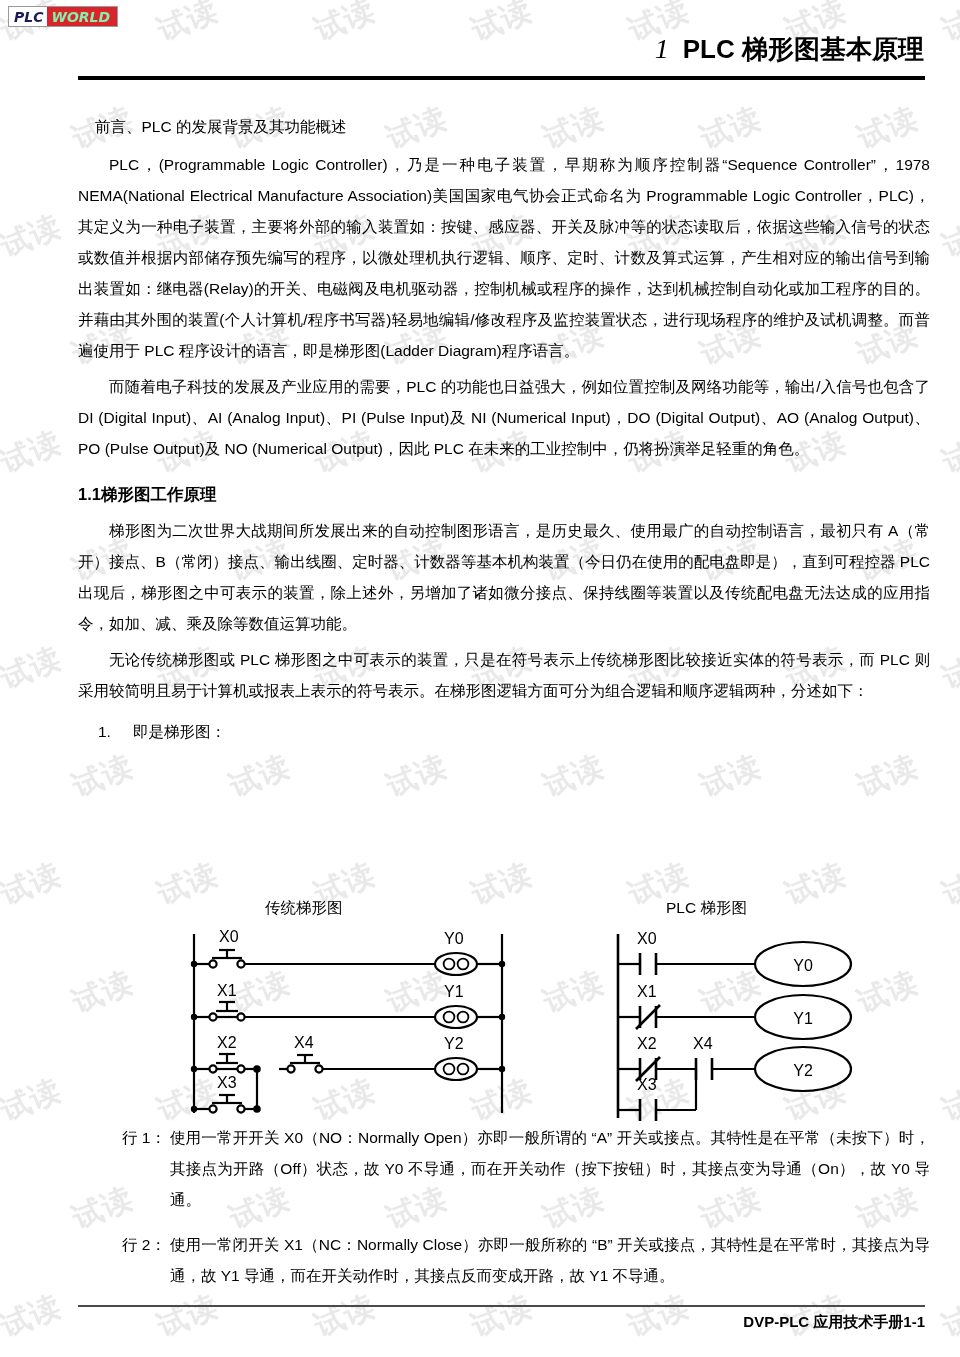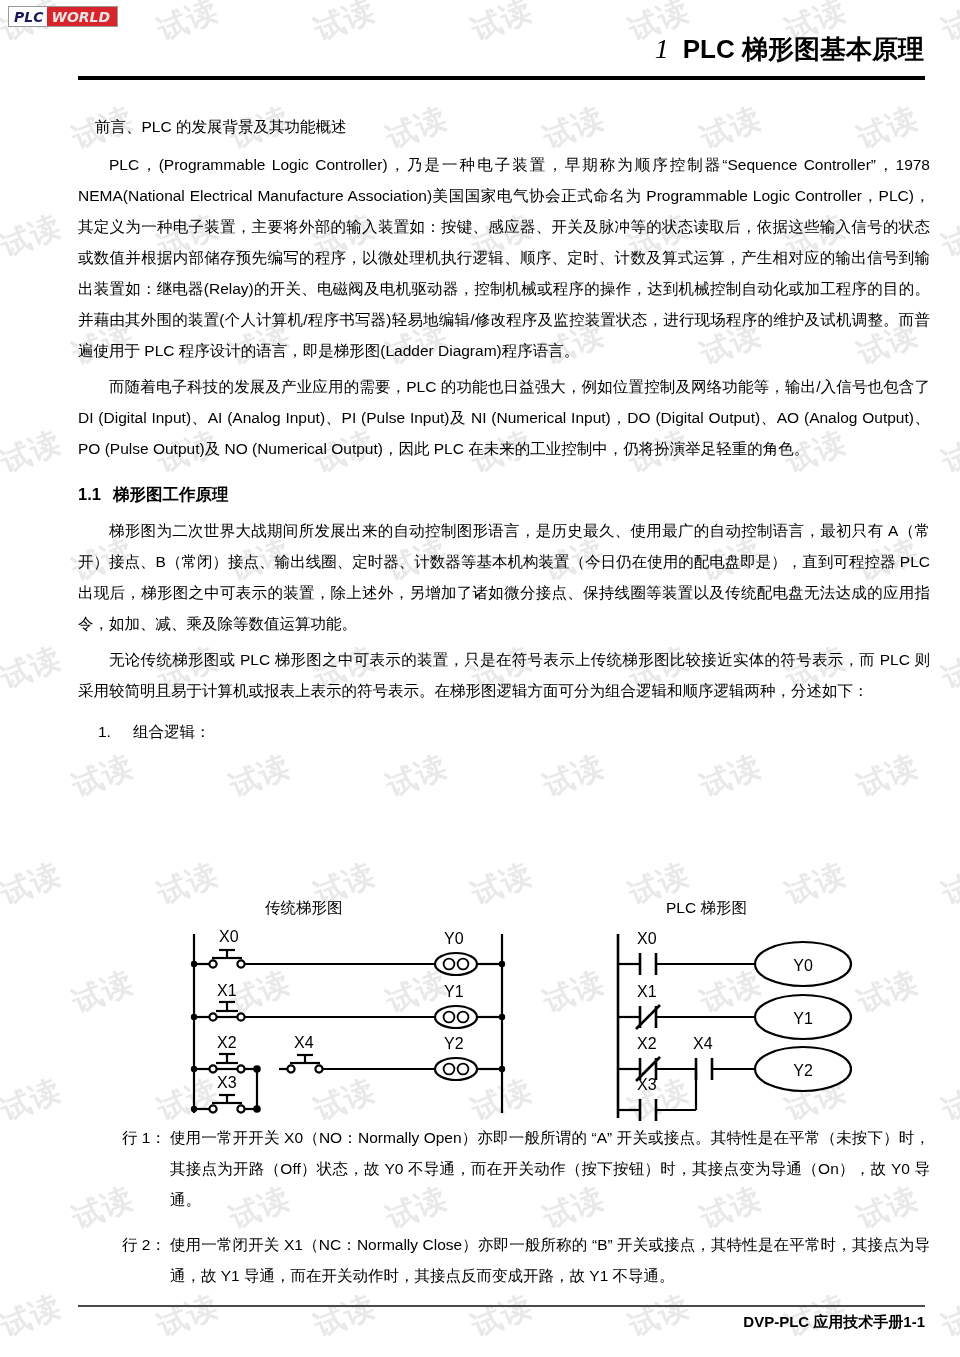--- a/index.html
+++ b/index.html
@@ -64,21 +64,21 @@
     font-weight: bold;
     font-size: 14px;
     font-style: italic;
     padding: 0 4px 0 5px;
     display: flex;
     align-items: center;
     letter-spacing: 0px;
   }
   .logo-world {
     background: #d8252b;
-    color: #e5e5e5;
+    color: #86efac;
     font-family: "DejaVu Sans", sans-serif;
     font-weight: bold;
     font-size: 14px;
     font-style: italic;
     padding: 0 6px 0 4px;
     display: flex;
     align-items: center;
     flex: 1;
   }
 
@@ -131,21 +131,21 @@
   }
   .para.indent {
     text-indent: 2em;
   }
   .h11 {
     font-size: 16.5px;
     line-height: 33px;
     margin-top: 14px;
     margin-bottom: 4px;
   }
-  .h11 .num { padding-right: 12px; }
+  .h11 .num { padding-right: 0; }
   .listitem {
     font-size: 15.5px;
     line-height: 31px;
     padding-left: 20px;
     margin-top: 10px;
   }
   .listitem .n { padding-right: 22px; }
   .subpara {
     font-size: 15.5px;
     line-height: 31px;
@@ -341,21 +341,21 @@
 
       <h2 class="h11">
         <span class="num">1.1</span><span>梯形图工作原理</span>
       </h2>
 
       <p class="para indent">梯形图为二次世界大战期间所发展出来的自动控制图形语言，是历史最久、使用最广的自动控制语言，最初只有 A（常开）接点、B（常闭）接点、输出线圈、定时器、计数器等基本机构装置（今日仍在使用的配电盘即是），直到可程控器 PLC 出现后，梯形图之中可表示的装置，除上述外，另增加了诸如微分接点、保持线圈等装置以及传统配电盘无法达成的应用指令，如加、减、乘及除等数值运算功能。</p>
 
       <p class="para indent">无论传统梯形图或 PLC 梯形图之中可表示的装置，只是在符号表示上传统梯形图比较接近实体的符号表示，而 PLC 则采用较简明且易于计算机或报表上表示的符号表示。在梯形图逻辑方面可分为组合逻辑和顺序逻辑两种，分述如下：</p>
 
       <div class="listitem">
-        <span class="n">1.</span><span>组合逻辑：</span>
+        <span class="n">1.</span><span>即是梯形图：</span>
       </div>
 
     </div>
 
     <div class="figure-block">
 
       <div class="fig-caption left">传统梯形图</div>
       <div class="fig-caption right">PLC 梯形图</div>
 
       <svg class="ladder" width="420" height="210" viewBox="0 0 420 210" style="left:94px; top:30px;">

